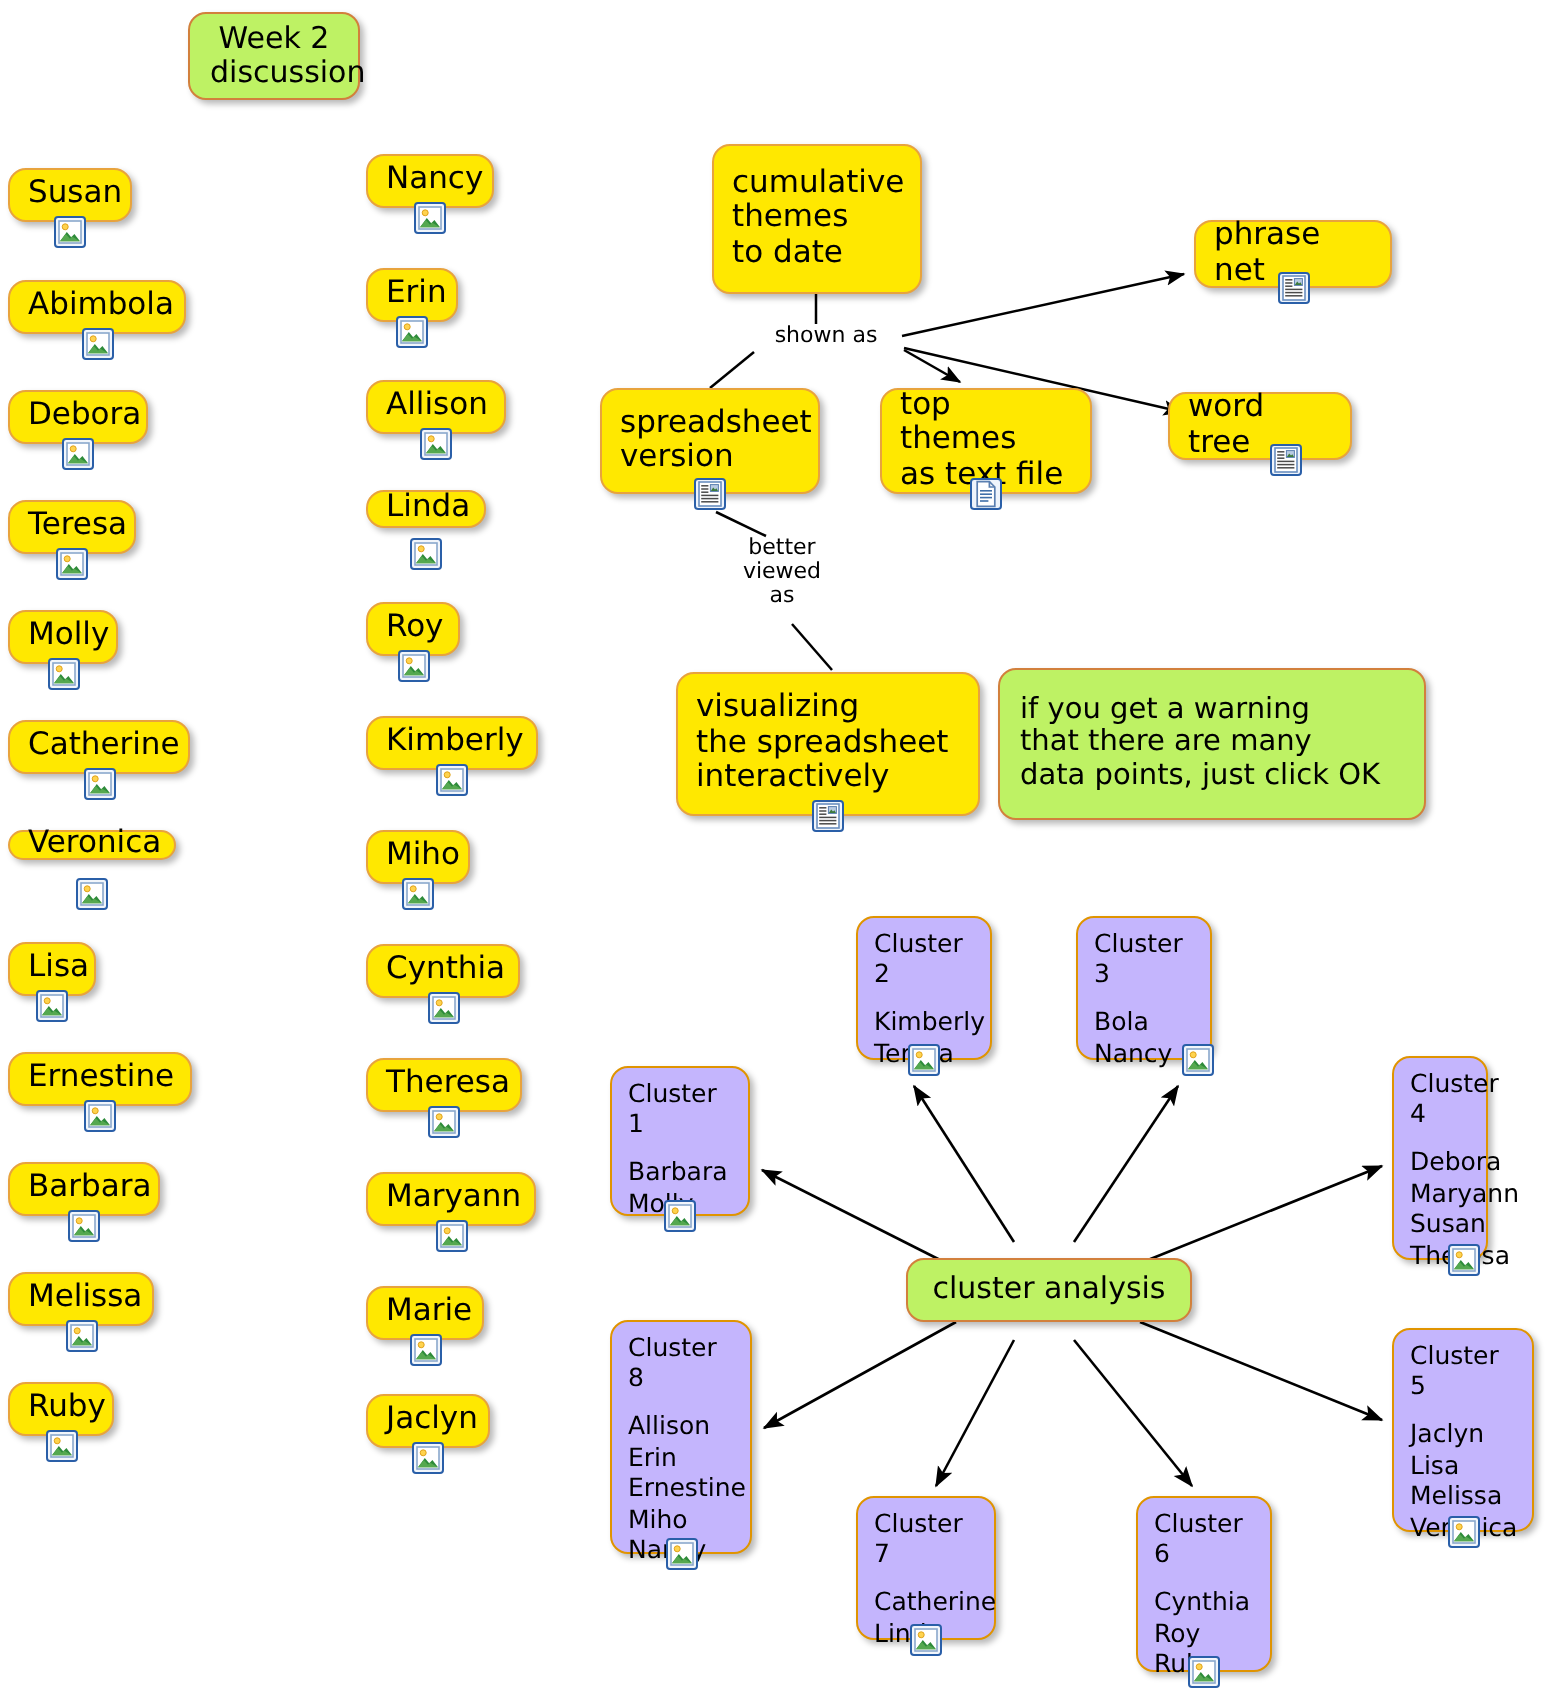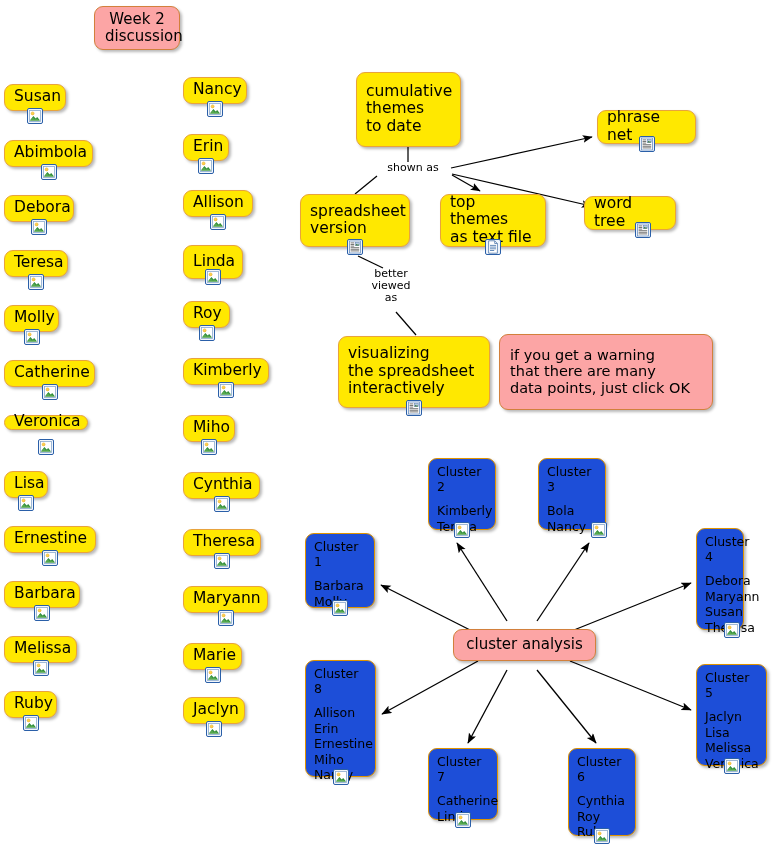--- a/index.html
+++ b/index.html
@@ -25,31 +25,31 @@
 
   
   .n-yellow{
     background:#ffe800;
     border:1.6px solid #e8a33d;
     padding:3px 9px 4px 9px;
     font-size:15.5px;
   }
   
   .n-orange{
-    background:#1d4ed8;
+    background:#c4b5fd;
     border:1.6px solid #e09400;
     padding:5px 8px 6px 8px;
     font-size:12.5px;
     justify-content:flex-start;
   }
   .n-orange .ctitle{margin-bottom:9px;}
   .n-orange .members{white-space:pre-line;line-height:1.24;}
   
   .n-white{
-    background:#fca5a5;
+    background:#bef264;
     border:1.6px solid #d2803c;
     padding:4px 10px 5px 10px;
     font-size:15px;
     text-align:center;
   }
   .n-white.left{text-align:left;}
 
   
   .icon{
     position:absolute;
@@ -292,21 +292,21 @@
       </div>
       <span class="icon" style="left: 210px; top: 214px;">
         <svg viewBox="0 0 16 16">
           <rect x="0.5" y="0.5" width="15" height="15" rx="1.5" fill="#f2f6fb" stroke="#2a5fa8" stroke-width="1"></rect>
           <rect x="2.5" y="2.5" width="11" height="11" fill="#ffffff" stroke="#8aa8cc" stroke-width="0.8"></rect>
           <circle cx="5.6" cy="5.4" r="1.5" fill="#ffd34d" stroke="#e0a21b" stroke-width="0.5"></circle>
           <path d="M3 12.6 L6.4 8 L8.6 10.6 L10.2 9 L13 12.6 Z" fill="#2e8b3a"></path>
           <path d="M3 12.6 L5.9 9 L8 11.4 L9 10.3 L12.9 12.6 Z" fill="#55a84f"></path>
         </svg>
       </span>
-      <div class="node n-yellow" style="left: 183px; top: 245px; width: 60px; height: 34px;">
+      <div class="node n-yellow" style="left: 183px; top: 245px; width: 60px; height: 19px;">
         <span class="txt">Linda</span>
       </div>
       <span class="icon" style="left: 205px; top: 269px;">
         <svg viewBox="0 0 16 16">
           <rect x="0.5" y="0.5" width="15" height="15" rx="1.5" fill="#f2f6fb" stroke="#2a5fa8" stroke-width="1"></rect>
           <rect x="2.5" y="2.5" width="11" height="11" fill="#ffffff" stroke="#8aa8cc" stroke-width="0.8"></rect>
           <circle cx="5.6" cy="5.4" r="1.5" fill="#ffd34d" stroke="#e0a21b" stroke-width="0.5"></circle>
           <path d="M3 12.6 L6.4 8 L8.6 10.6 L10.2 9 L13 12.6 Z" fill="#2e8b3a"></path>
           <path d="M3 12.6 L5.9 9 L8 11.4 L9 10.3 L12.9 12.6 Z" fill="#55a84f"></path>
         </svg>

